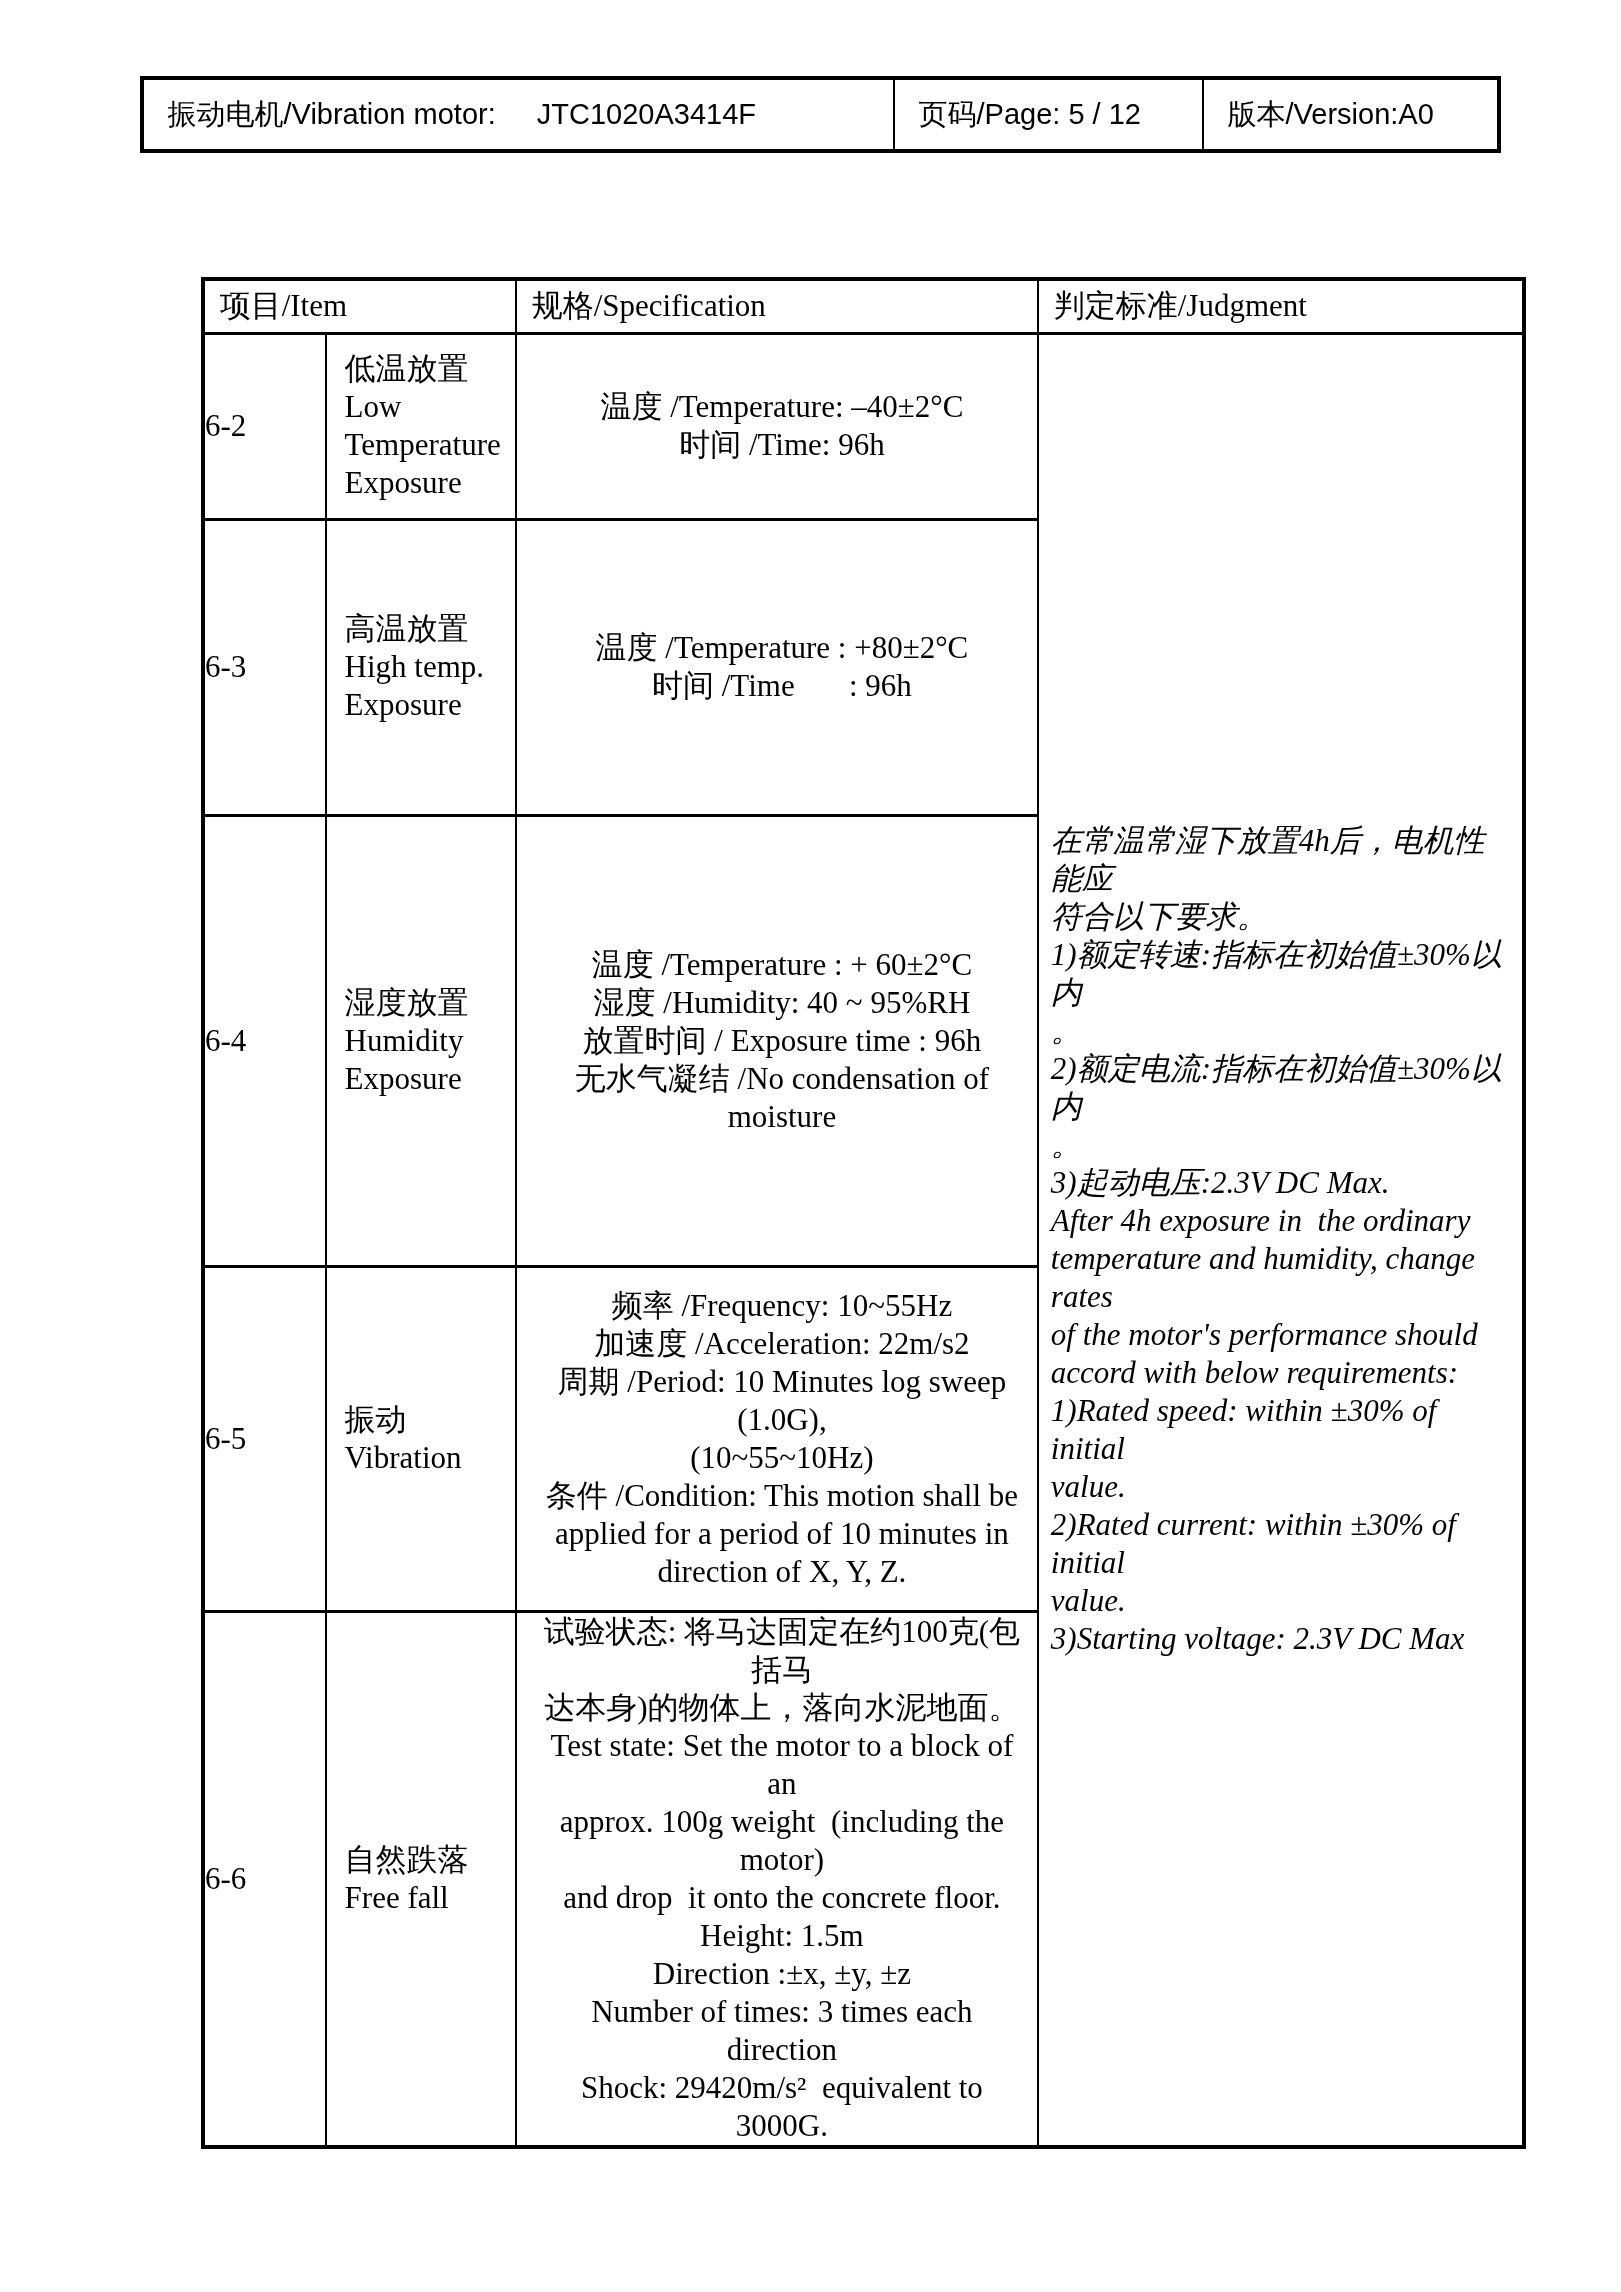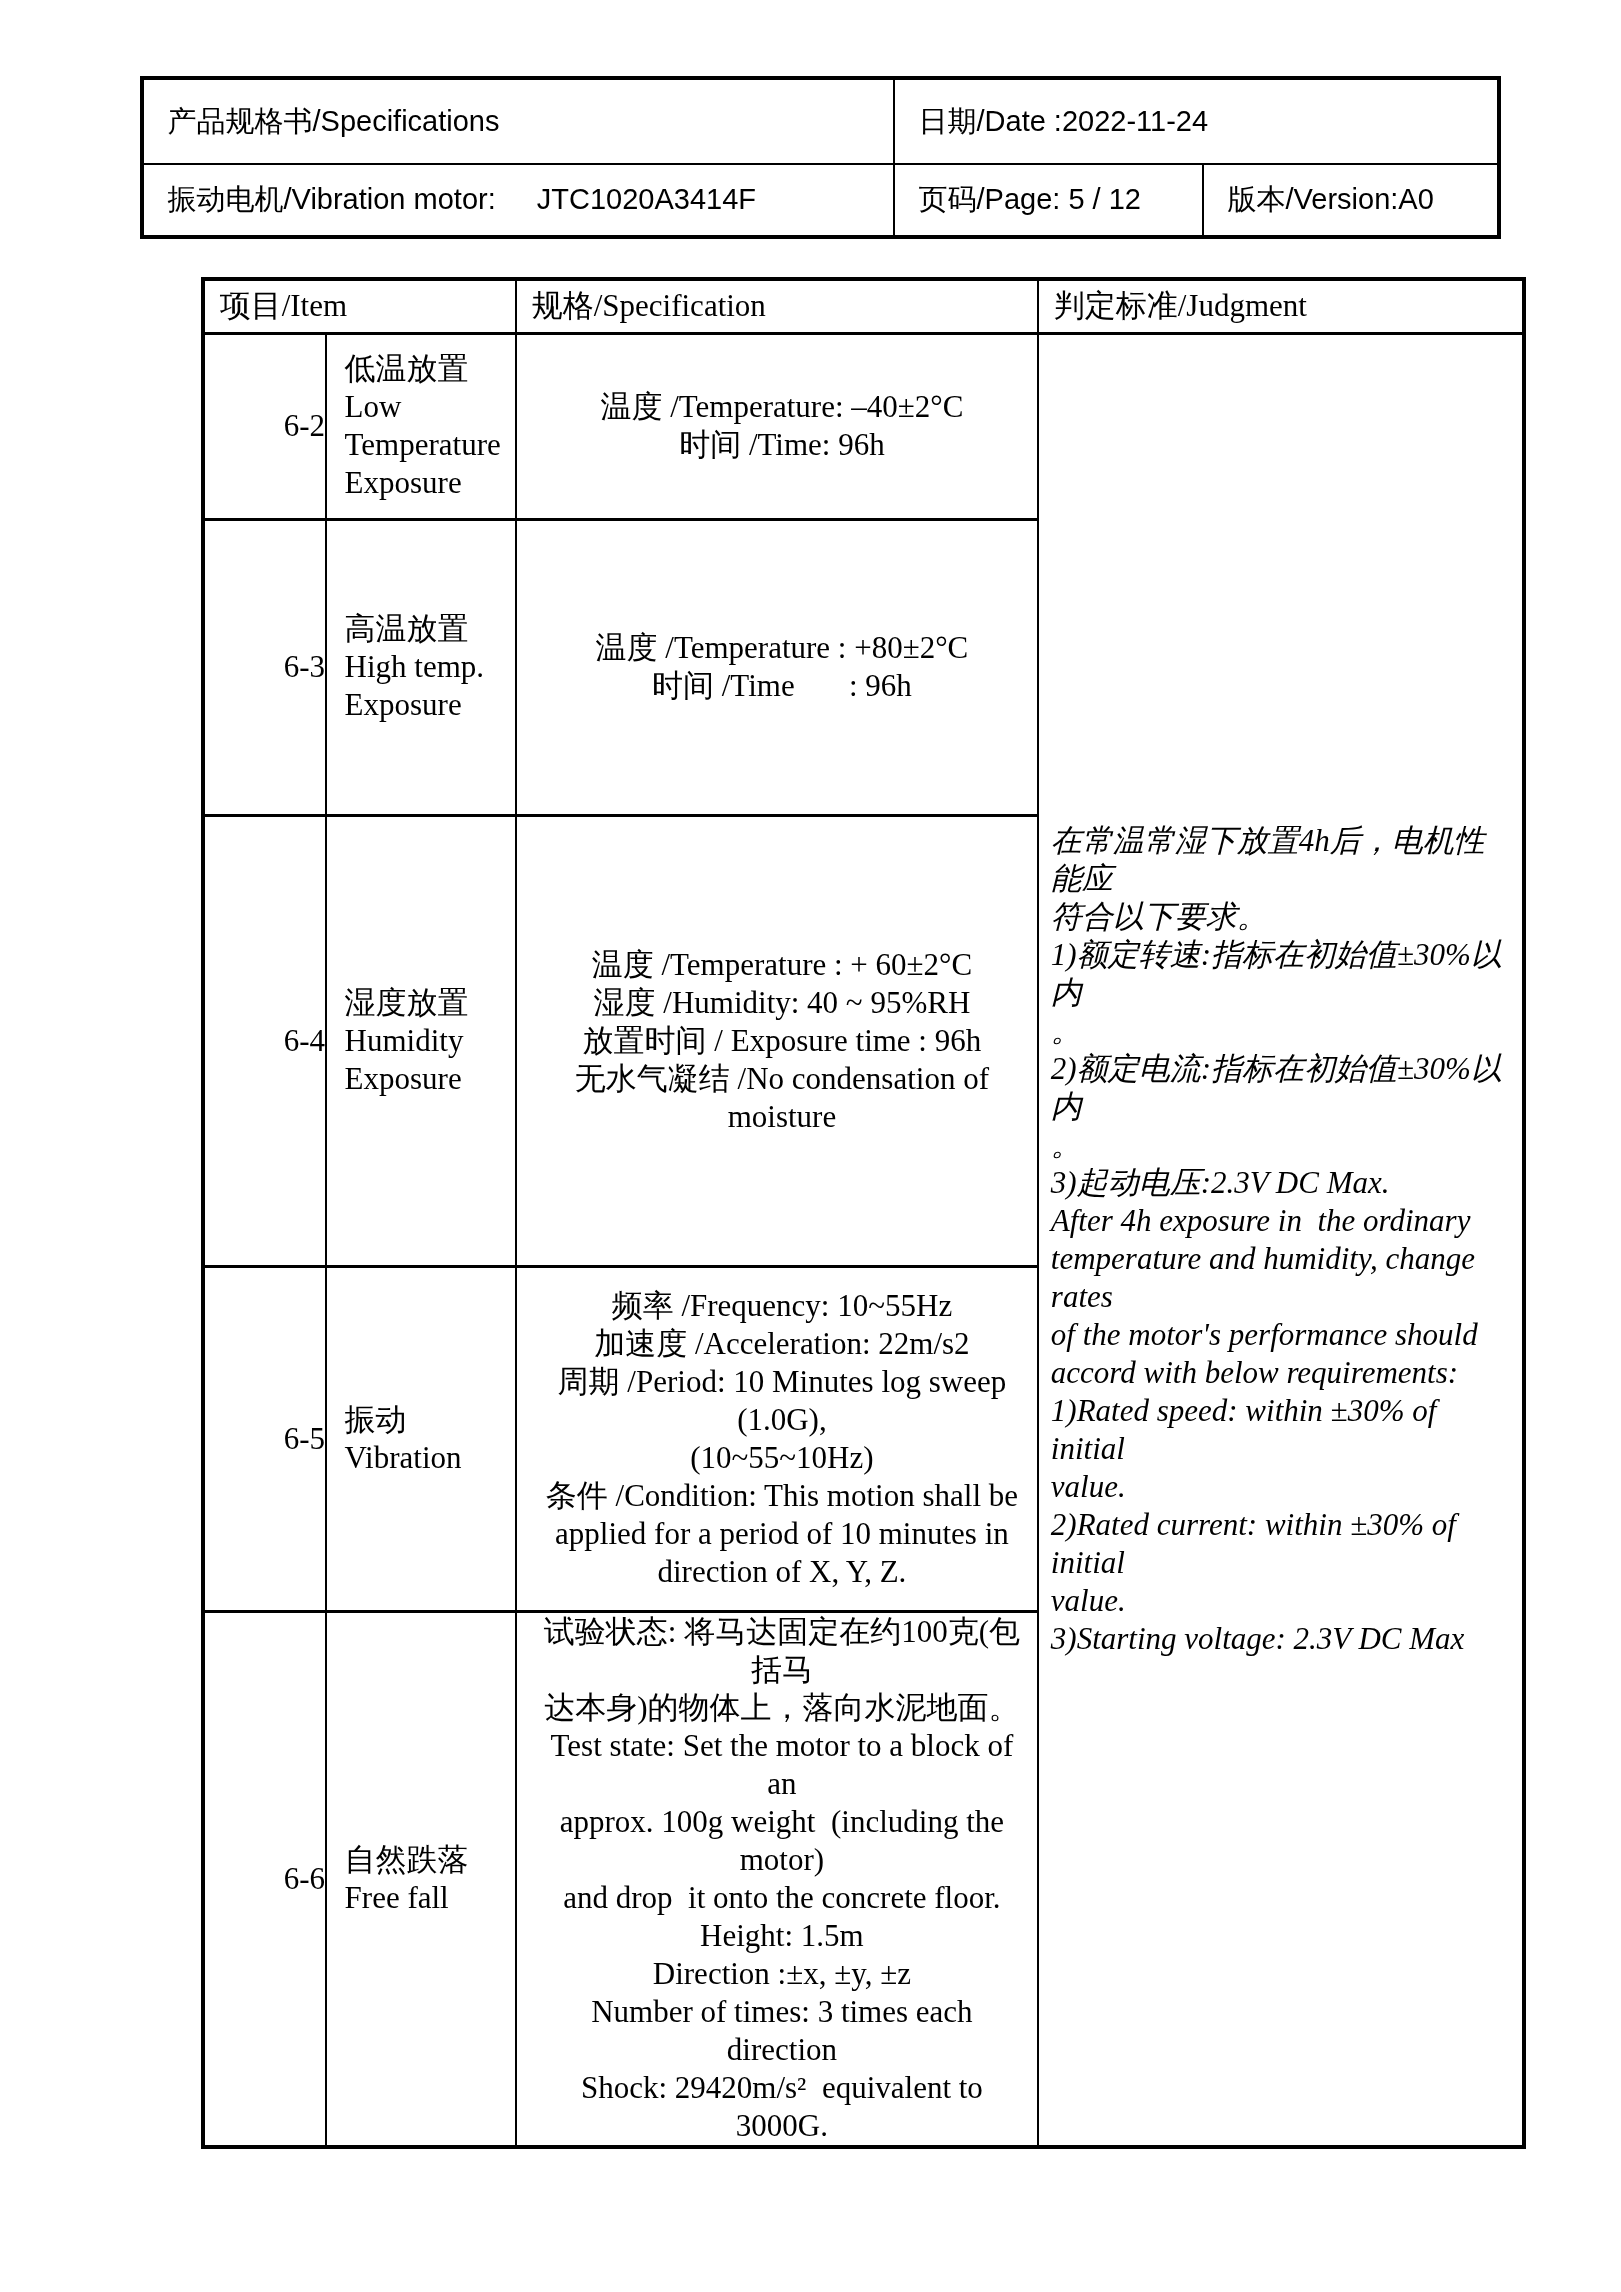--- a/index.html
+++ b/index.html
@@ -62,21 +62,21 @@
     border-bottom-width: 3.9px;
     padding-left: 14.7px;
     white-space: nowrap;
   }
   .rh62 { height: 186px; }
   .rh63 { height: 296px; }
   .rh64 { height: 451px; }
   .rh65 { height: 345px; }
   .rh66 { height: 508px; }
 
-  .id-cell   { text-align: right; }
+  .id-cell   { text-align: left; }
   .name-cell { padding-left: 17.6px !important; white-space: pre-wrap; }
   .spec-cell { padding-left: 17.6px !important; padding-right: 7.8px !important; white-space: pre-wrap; text-align: center; }
   .judgment-cell {
     padding-left: 11.8px !important;
     padding-right: 7.8px !important;
     white-space: pre-wrap;
     vertical-align: middle;
     font-style: italic;
   }
 </style>
@@ -85,24 +85,20 @@
 
 <div class="page">
 
   <table class="header-table">
     <colgroup>
       <col style="width:752px">
       <col style="width:309px">
       <col style="width:296px">
     </colgroup>
     <tbody>
-        <tr class="hr1">
-      <td>产品规格书/Specifications</td>
-      <td colspan="2">日期/Date :2022-11-24</td>
-    </tr>
     <tr class="hr2">
       <td><span>振动电机/Vibration motor:</span><span class="model">JTC1020A3414F</span></td>
       <td>页码/Page: 5 / 12</td>
       <td>版本/Version:A0</td>
     </tr>
   </tbody>
     </table>
 
   <table class="main-table">
     <colgroup>

